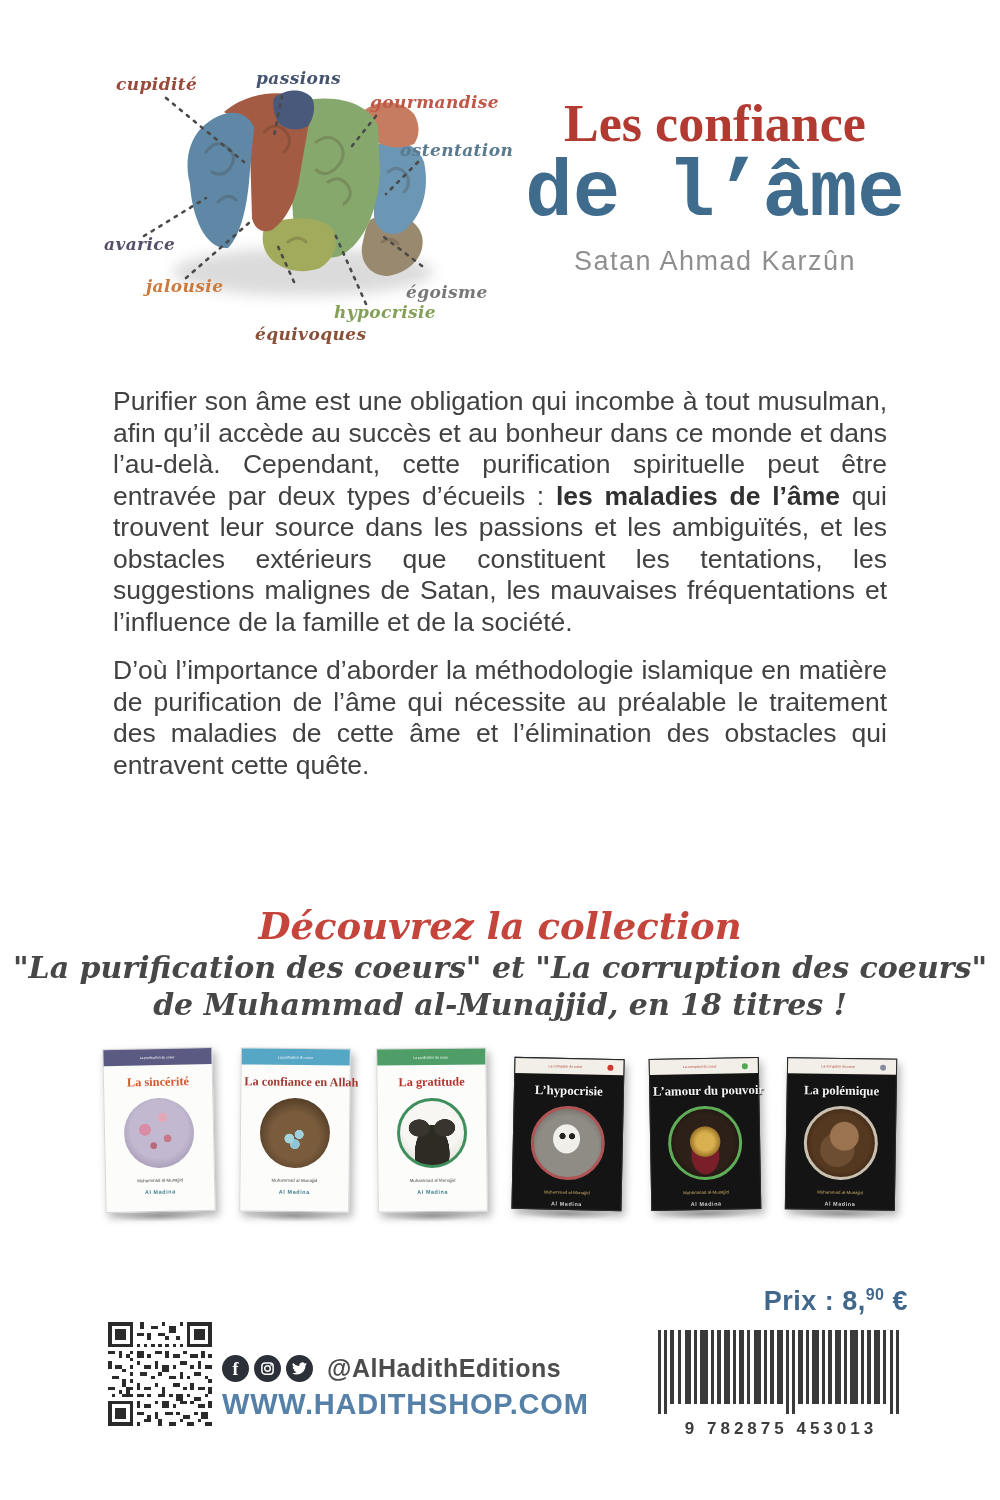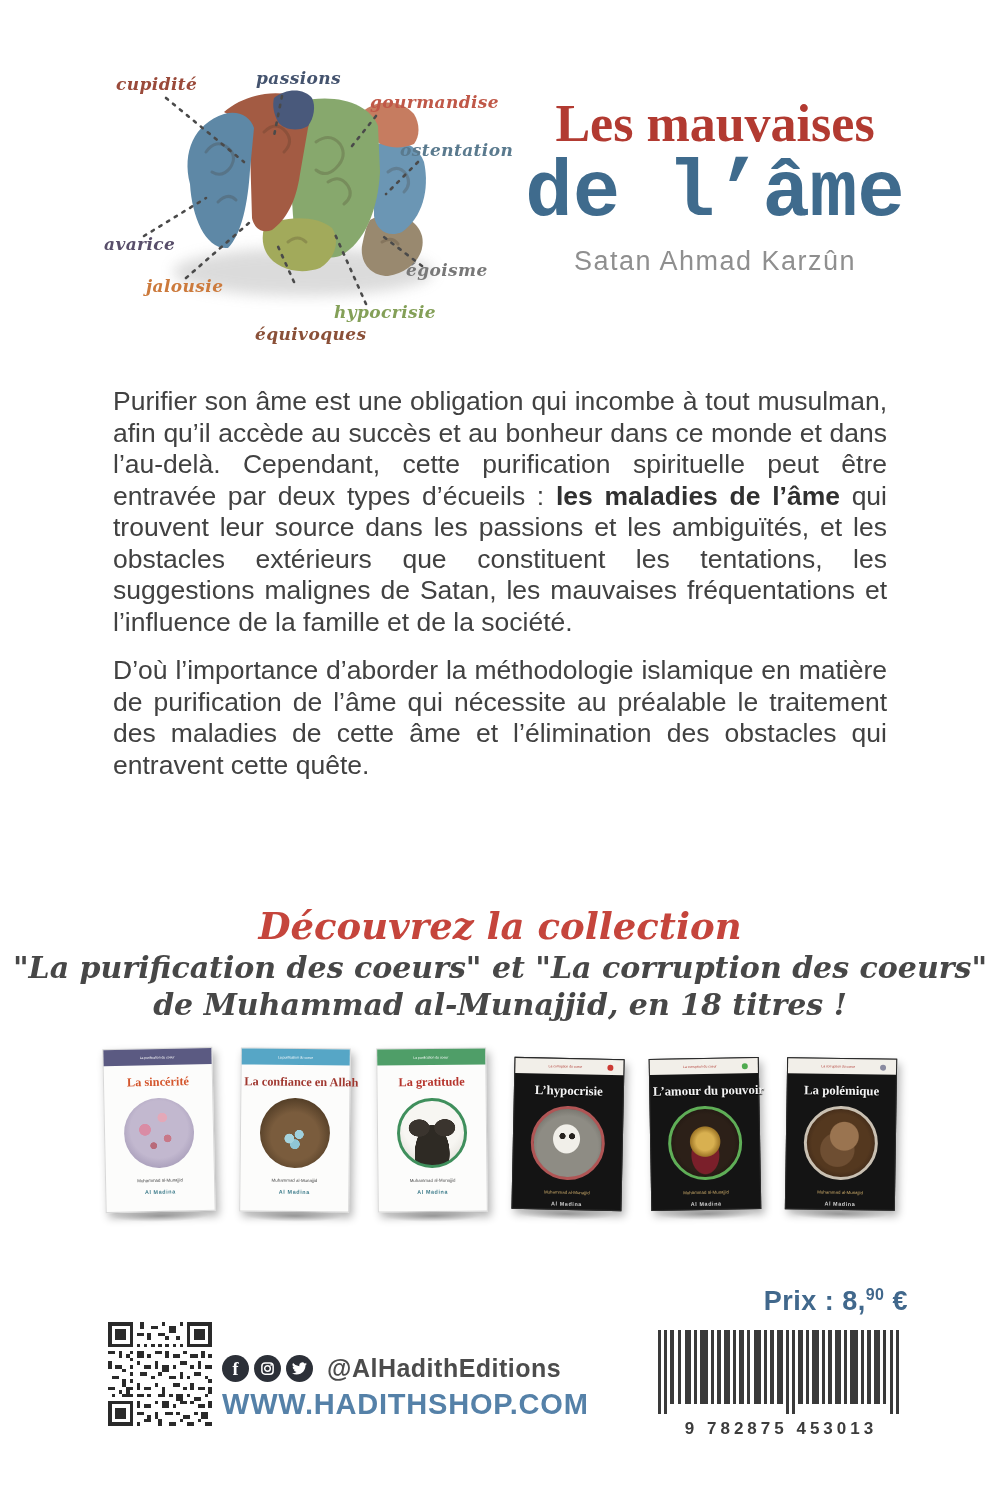--- a/index.html
+++ b/index.html
@@ -167,25 +167,25 @@
       </g>
     </svg>
     <span class="blabel l-cupidite" style="color: rgb(154, 74, 58);">cupidité</span>
     <span class="blabel l-passions" style="color: rgb(68, 83, 110);">passions</span>
     <span class="blabel l-gourmandise" style="color: rgb(192, 88, 72);">gourmandise</span>
     <span class="blabel l-ostentation" style="color: rgb(90, 122, 142);">ostentation</span>
     <span class="blabel l-avarice" style="color: rgb(88, 78, 106);">avarice</span>
     <span class="blabel l-jalousie" style="color: rgb(204, 122, 60);">jalousie</span>
     <span class="blabel l-equivoques" style="color: rgb(138, 80, 56);">équivoques</span>
     <span class="blabel l-hypocrisie" style="color: rgb(132, 160, 88);">hypocrisie</span>
-    <span class="blabel l-egoisme" style="color: rgb(120, 120, 120);">égoisme</span>
+    <span class="blabel l-egoisme" style="color: rgb(120, 120, 120); margin-top: 22px;">égoisme</span>
   </section>
 
   <header class="title-block">
-    <div class="t1" style="color: rgb(178, 58, 49);">Les mauvaises</div>
+    <div class="t1" style="color: rgb(178, 58, 49);">Les confiance</div>
     <div class="t2" style="color: rgb(63, 107, 141);">de l’âme</div>
     <div class="t-author" style="color: rgb(143, 143, 143);">Satan Ahmad Karzûn</div>
   </header>
 
   <section class="copy">
     <p><span>Purifier son âme est une obligation qui incombe à tout musulman, afin qu’il accède au succès et au bonheur dans ce monde et dans l’au-delà. Cependant, cette purification spirituelle peut être entravée par deux types d’écueils : </span><strong>les maladies de l’âme</strong><span> qui trouvent leur source dans les passions et les ambiguïtés, et les obstacles extérieurs que constituent les tentations, les suggestions malignes de Satan, les mauvaises fréquentations et l’influence de la famille et de la société.</span></p>
     <p>D’où l’importance d’aborder la méthodologie islamique en matière de purification de l’âme qui nécessite au préalable le traitement des maladies de cette âme et l’élimination des obstacles qui entravent cette quête.</p>
   </section>
 
   <section class="collection">

